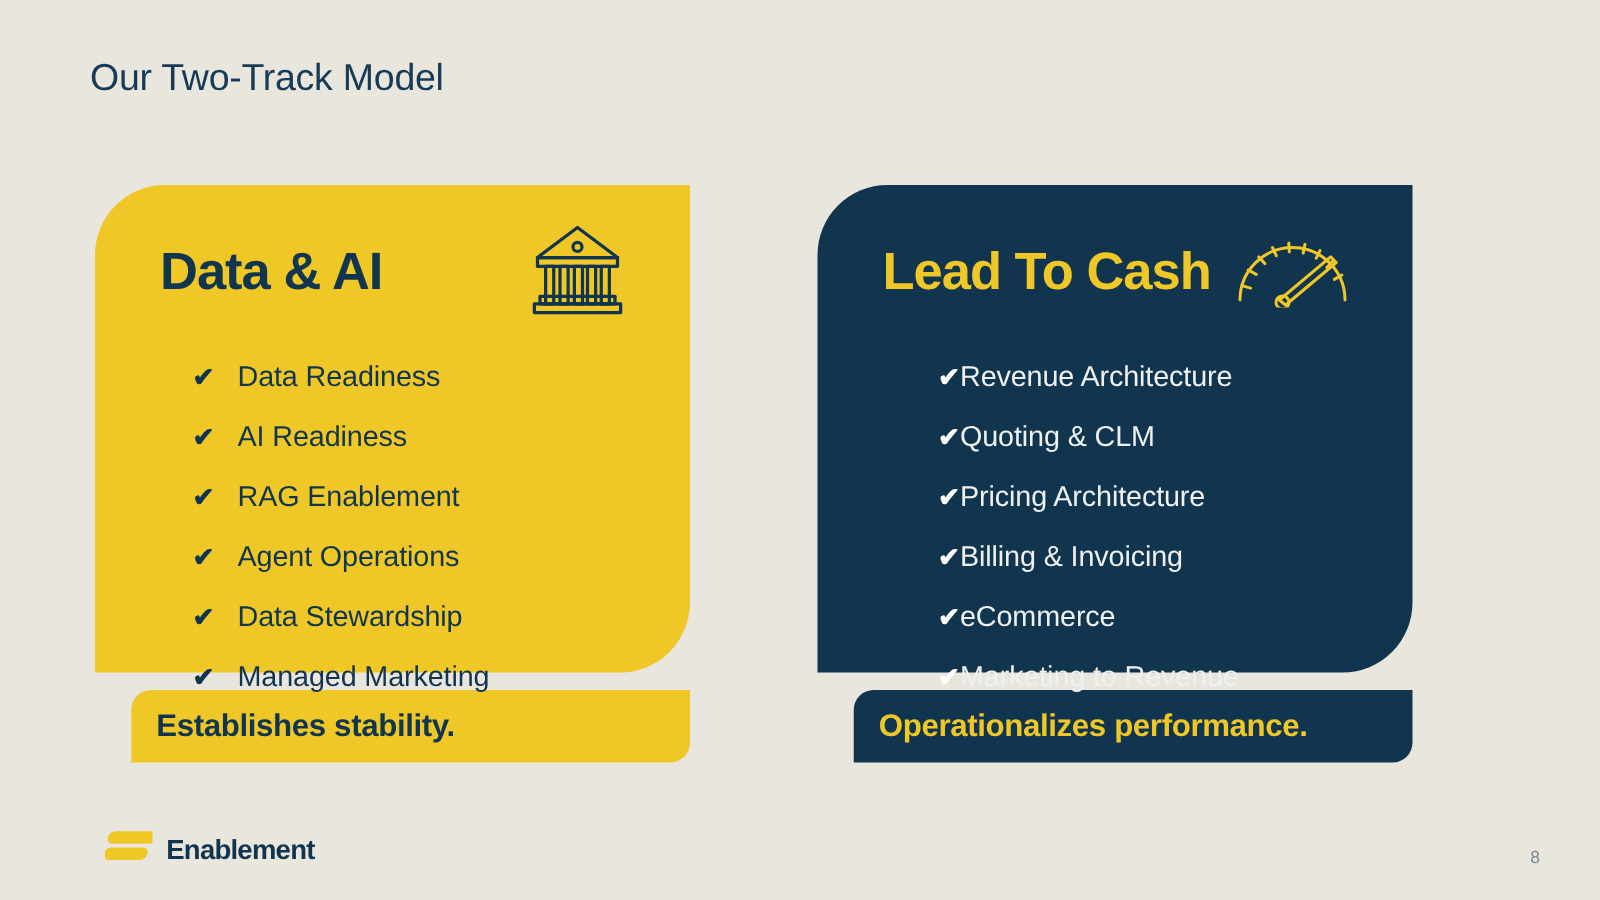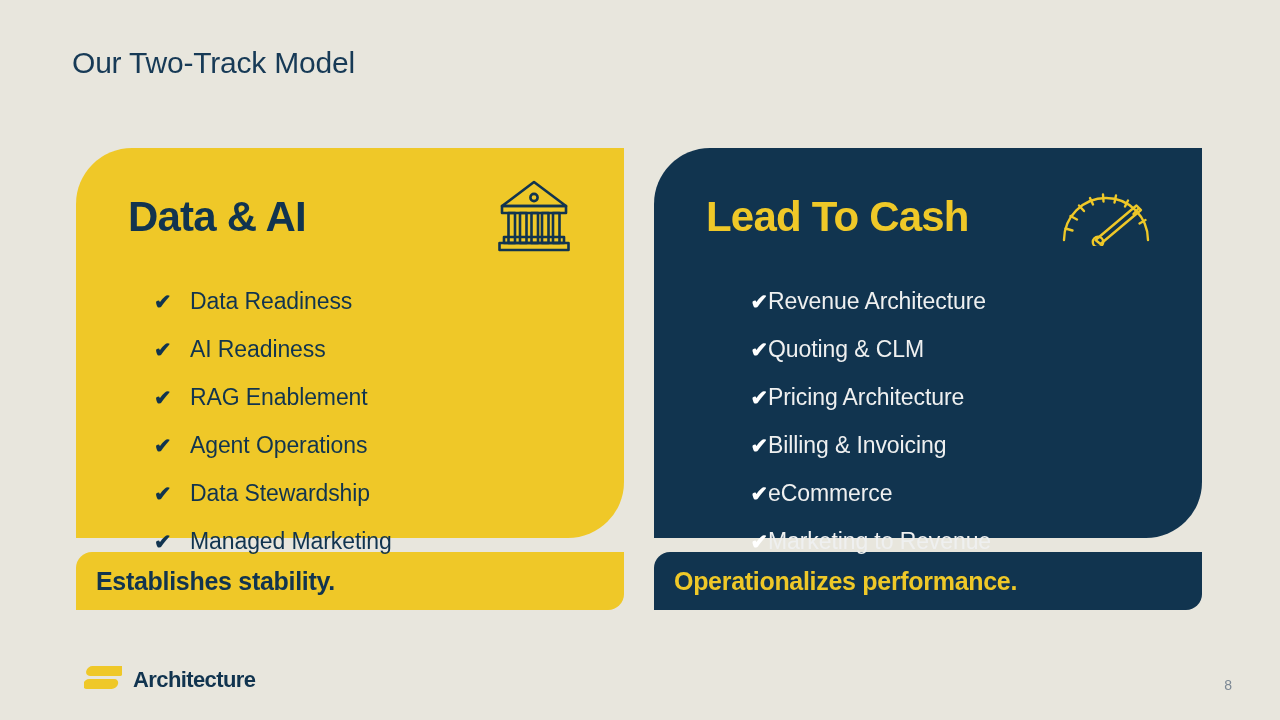--- a/index.html
+++ b/index.html
@@ -24,21 +24,21 @@
     font-weight: 400;
     letter-spacing: -0.2px;
     color: #173A56;
     white-space: nowrap;
   }
 
   
   .column {
     position: absolute;
     top: 148px;
-    width: 548px;
+    width: 476px;
   }
   .column.left  { left: 76px; }
   .column.right { left: 654px; }
 
   
   .card {
     border-radius: 56px 0 56px 0;
     padding: 26px 34px 34px 34px;
     box-sizing: border-box;
     position: relative;
@@ -99,20 +99,21 @@
 
   
   .banner {
     margin-top: 14px;
     height: 58px;
     border-radius: 16px 0 16px 0;
     display: flex;
     align-items: center;
     padding-left: 20px;
     box-sizing: border-box;
+    margin-left: 29px;
   }
   .banner.yellow { background: #EFC828; }
   .banner.navy   { background: #11344F; }
   .banner-text {
     font-size: 25px;
     font-weight: bold;
     letter-spacing: -0.3px;
     white-space: nowrap;
   }
   .banner.yellow .banner-text { color: #11344F; }
@@ -261,16 +262,16 @@
   </div>
 </div>
 
 <div class="footer-logo">
   <span class="logo-mark">
     <svg width="38" height="28" viewBox="0 0 38 28" fill="#EFC828">
       <path d="M9 2 H34 A4 4 0 0 1 34 12 H5 A4 4 0 0 1 5 2 Z" transform="skewX(-14) translate(4,0)"></path>
       <path d="M9 15 H30 A4 4 0 0 1 30 25 H5 A4 4 0 0 1 5 15 Z" transform="skewX(-14) translate(4,0)"></path>
     </svg>
   </span>
-  <span class="logo-text">Architecture</span>
+  <span class="logo-text">Enablement</span>
 </div>
 
 <div class="page-number">8</div>
 
 </body></html>

